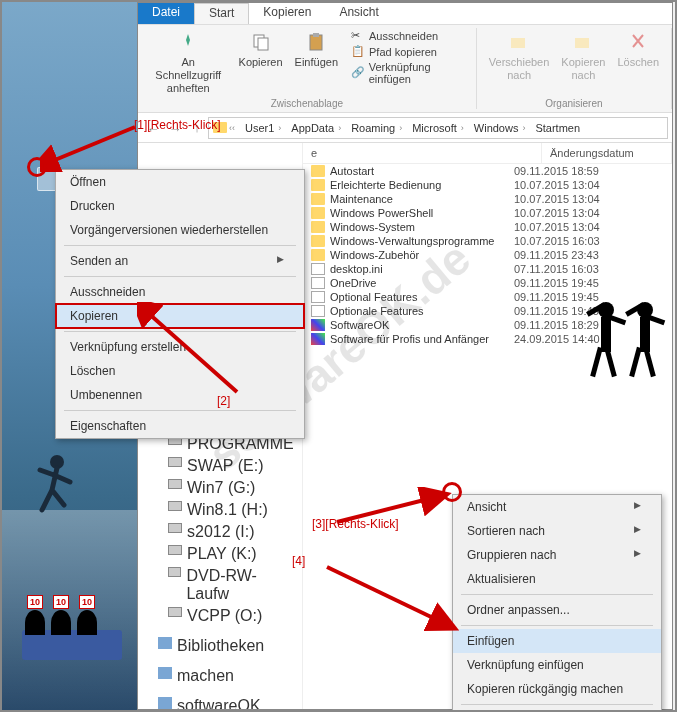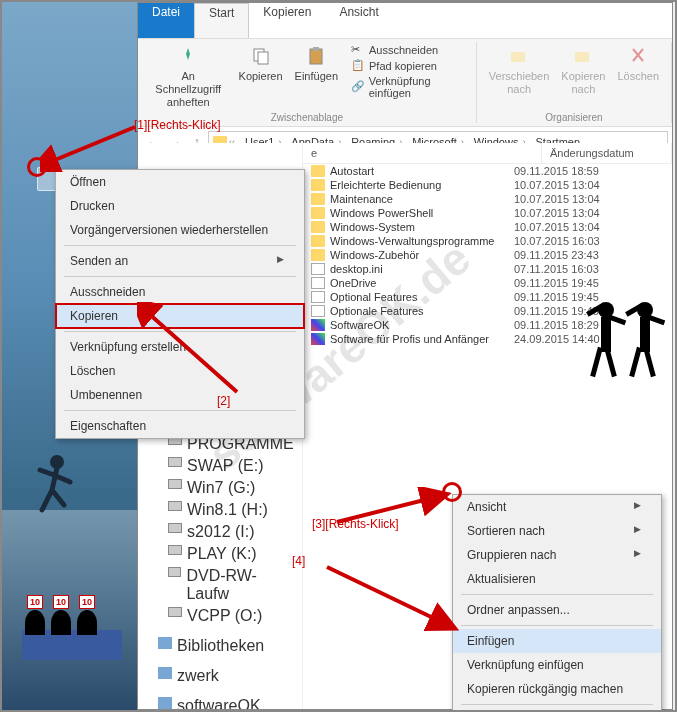--- a/index.html
+++ b/index.html
@@ -9,21 +9,21 @@
 .desktop-bg { position: absolute; left: 0; top: 0; width: 135px; height: 100%; background: linear-gradient(180deg, #7ba8c9 0%, #5a8db5 40%, #3a6a8a 70%, #2a4a6a 100%); }
 .desktop-reflection { position: absolute; left: 0; bottom: 0; width: 135px; height: 200px; background: linear-gradient(180deg, rgba(255,255,255,0.3), transparent); }
 .jogger { position: absolute; left: 20px; bottom: 180px; width: 60px; height: 80px; }
 .judges { position: absolute; left: 20px; bottom: 50px; }
 .judges-bench { width: 100px; height: 30px; background: #3a5aa0; border-radius: 3px; }
 .judge-figure { display: inline-block; width: 20px; height: 25px; background: #000; border-radius: 50% 50% 0 0; margin: -20px 3px 0; position: relative; }
 .judge-score { position: absolute; top: -15px; left: 2px; width: 16px; height: 14px; background: #fff; border: 1px solid #c00; color: #c00; font-size: 9px; font-weight: bold; text-align: center; line-height: 12px; }
 
 
 .explorer { position: absolute; left: 135px; top: 0; right: 2px; height: 100%; background: #fff; border: 1px solid #888; }
-.tab-bar { background: #fff; height: 36px; display: flex; border-bottom: 1px solid #ddd; }
+.tab-bar { background: #fff; height: 22px; display: flex; border-bottom: 1px solid #ddd; }
 .tab-file { background: #1979ca; color: #fff; padding: 2px 14px; font-size: 12px; }
 .tab-item { padding: 2px 14px; font-size: 12px; color: #444; }
 .tab-active { border: 1px solid #ccc; border-bottom: none; background: #f5f5f5; }
 
 .ribbon { background: #f5f5f5; height: 88px; display: flex; border-bottom: 1px solid #ddd; padding: 3px 0; }
 .ribbon-group { display: flex; flex-direction: column; align-items: center; border-right: 1px solid #ddd; padding: 0 6px; }
 .ribbon-big-btn { display: flex; flex-direction: column; align-items: center; padding: 2px 6px; font-size: 11px; color: #444; text-align: center; line-height: 1.2; }
 .ribbon-big-btn.disabled { color: #aaa; }
 .ribbon-icon { width: 24px; height: 24px; margin-bottom: 2px; display: flex; align-items: center; justify-content: center; }
 .ribbon-small-row { display: flex; align-items: center; font-size: 11px; color: #444; padding: 1px 3px; }
@@ -242,21 +242,21 @@
           <span>VCPP (O:)</span>
         </div>
       <div style="height:8px"></div>
       <div class="sidebar-item" style="padding-left:20px">
           <span class="sidebar-lib-icon"></span>
           <span>Bibliotheken</span>
         </div>
       <div style="height:8px"></div>
       <div class="sidebar-item" style="padding-left:20px">
           <span class="sidebar-lib-icon"></span>
-          <span>zwerk</span>
+          <span>machen</span>
         </div>
       <div style="height:8px"></div>
       <div class="sidebar-item" style="padding-left:20px">
           <span class="sidebar-lib-icon"></span>
           <span>softwareOK</span>
         </div>
       <div style="height:8px"></div>
       <div class="sidebar-item" style="">
           <span class="sidebar-lib-icon"></span>
           <span>Systemsteue</span>

